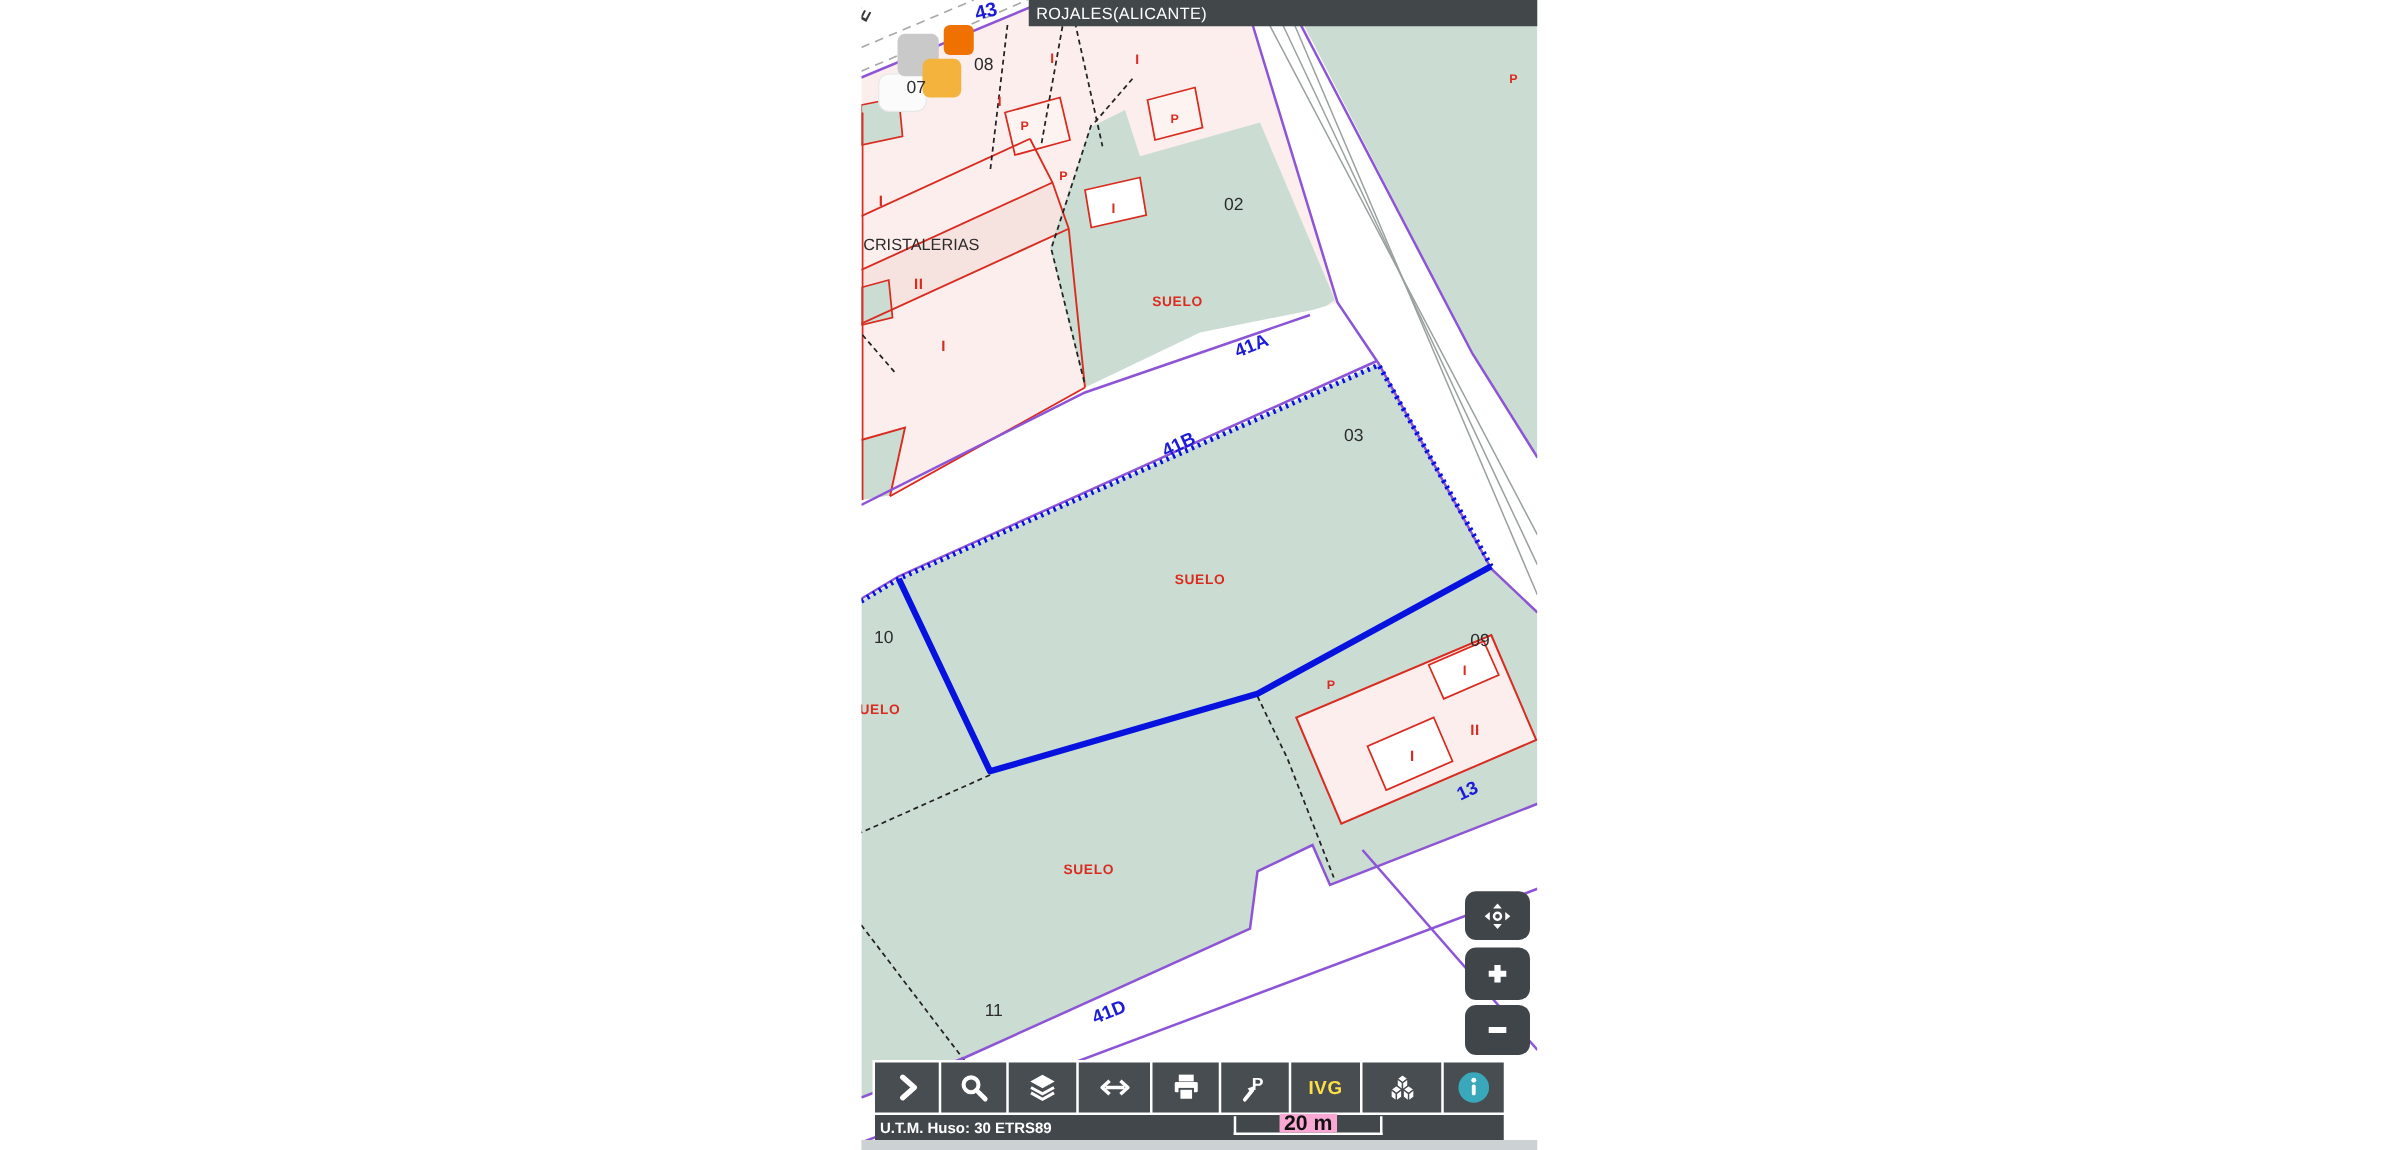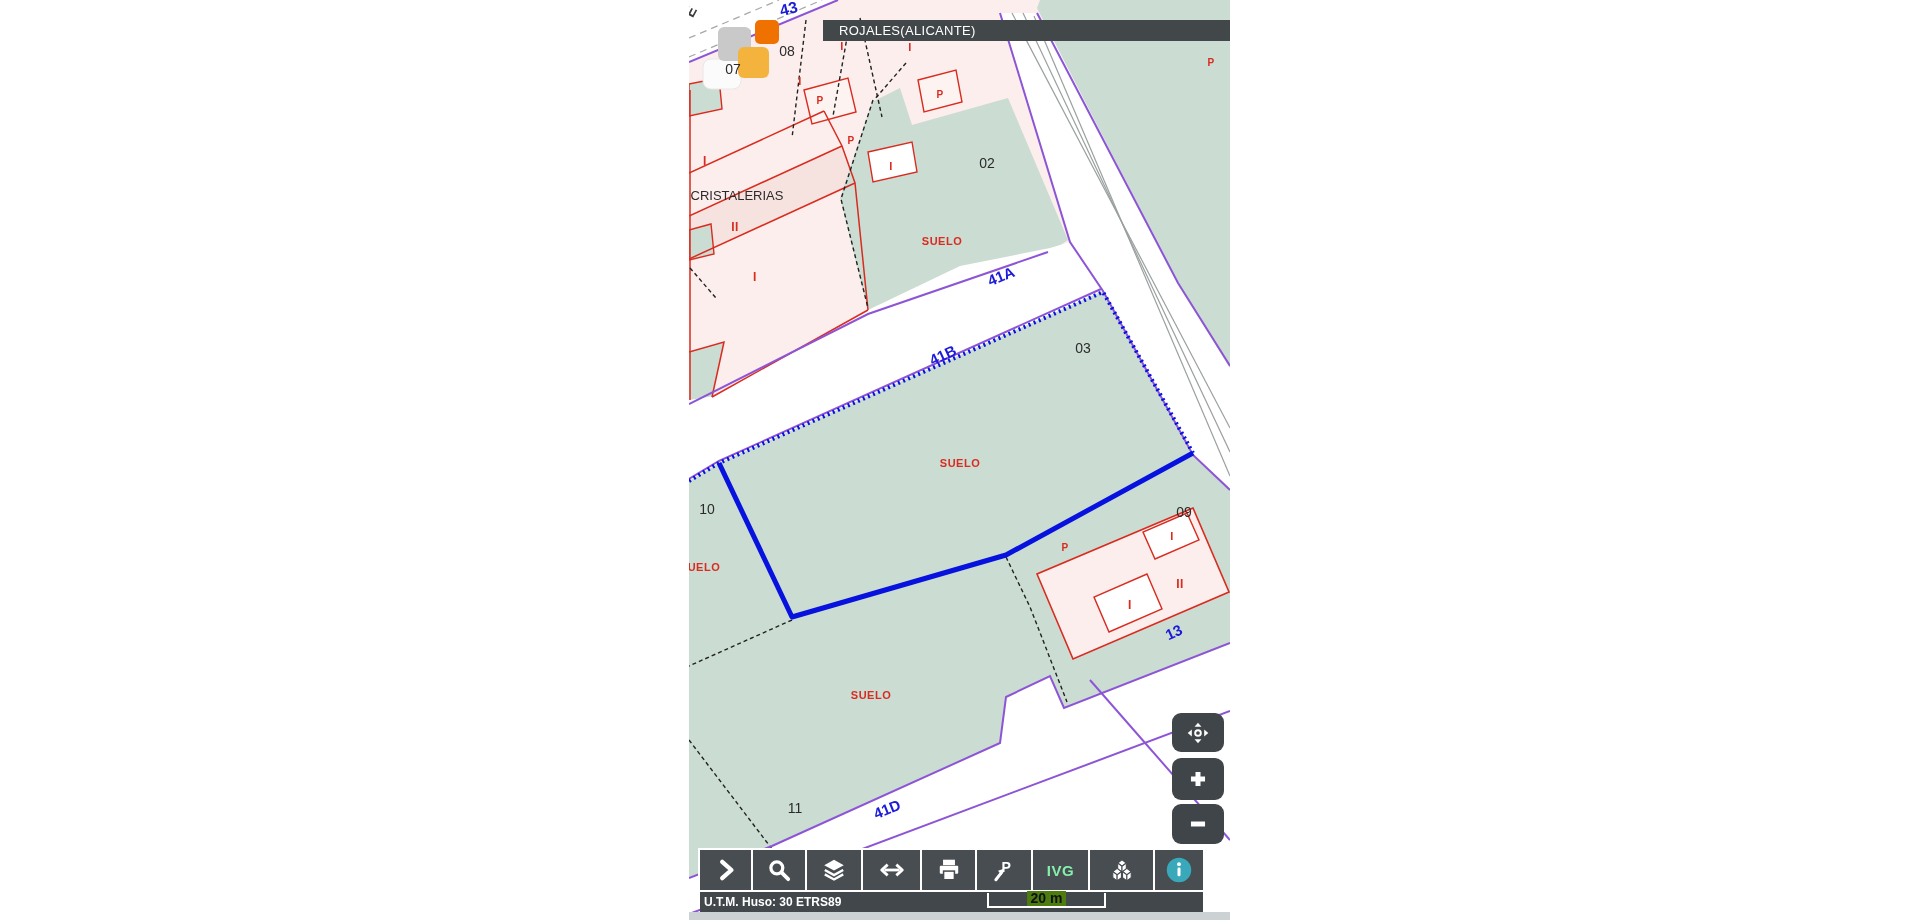--- a/index.html
+++ b/index.html
@@ -7,33 +7,33 @@
   .stage { position:relative; width:1920px; height:920px; background:#fff; }
   .map-viewport { position:absolute; left:689px; top:0; width:541px; height:920px; overflow:hidden; background:#fff; }
   #map-svg { position:absolute; left:0; top:0; display:block; }
   #map-labels text { text-anchor:middle; font-family:"Liberation Sans", sans-serif; }
   .lbl-red { fill:#d92b1f; font-weight:bold; letter-spacing:0.5px; }
   .lbl-blue { fill:#1b1bd8; font-weight:bold; }
   .lbl-black { fill:#2b2b2b; }
   .lbl-gray { fill:#3c3c3c; font-weight:bold; }
 
   .title-bar { position:absolute; left:134px; top:0; right:0; height:21px; background:#42474a; color:#fff;
-               font-size:13px; line-height:21px; padding-left:16px; letter-spacing:0.3px;margin-top:20px; }
+               font-size:13px; line-height:21px; padding-left:6px; letter-spacing:0.3px; }
 
   .toolbar { position:absolute; left:9px; top:848px; display:flex; gap:2px; background:#fff; padding:2px; }
   .tb-btn { height:40px; background:#474d50; border:none; display:flex; align-items:center; justify-content:center;
             cursor:pointer; color:#fff; font-family:"Liberation Sans", sans-serif; }
-  .tb-btn span.tb-text { color:#86efac; font-size:15px; font-weight:bold; letter-spacing:0.5px; }
+  .tb-btn span.tb-text { color:#fde047; font-size:15px; font-weight:bold; letter-spacing:0.5px; }
 
   .status-bar { position:absolute; left:11px; top:892px; width:503px; height:20px; background:#41474a; color:#fff;
                 font-size:12px; line-height:20px; padding-left:4px;font-weight:bold; }
   .scalebar { position:absolute; left:287px; top:1px; width:119px; height:15px;
               border-left:2px solid #fff; border-right:2px solid #fff; border-bottom:2px solid #fff; }
-  .scalebar span { position:absolute; left:50%; top:-2px; transform:translateX(-50%); background:#4d7c0f; color:#111;
-                   font-size:14px; line-height:15px; padding:0 4px; white-space:nowrap; }
+  .scalebar span { position:absolute; left:50%; top:-2px; transform:translateX(-50%); background:#f9a8d4; color:#111;
+                   font-size:17px; line-height:15px; padding:0 4px; white-space:nowrap; }
 
   .zoom-controls { position:absolute; left:483px; top:713px; display:flex; flex-direction:column; }
   .zc-btn { width:52px; background:#3f4548; border:none; border-radius:9px; display:flex; align-items:center;
             justify-content:center; cursor:pointer; }
   .zc-pan { height:39px; margin-bottom:6px; }
   .zc-plus { height:42px; margin-bottom:4px; }
   .zc-minus { height:40px; }
 
   .bottom-strip { position:absolute; left:0; top:912px; width:541px; height:8px; background:#ccd1d3; }
 </style>

